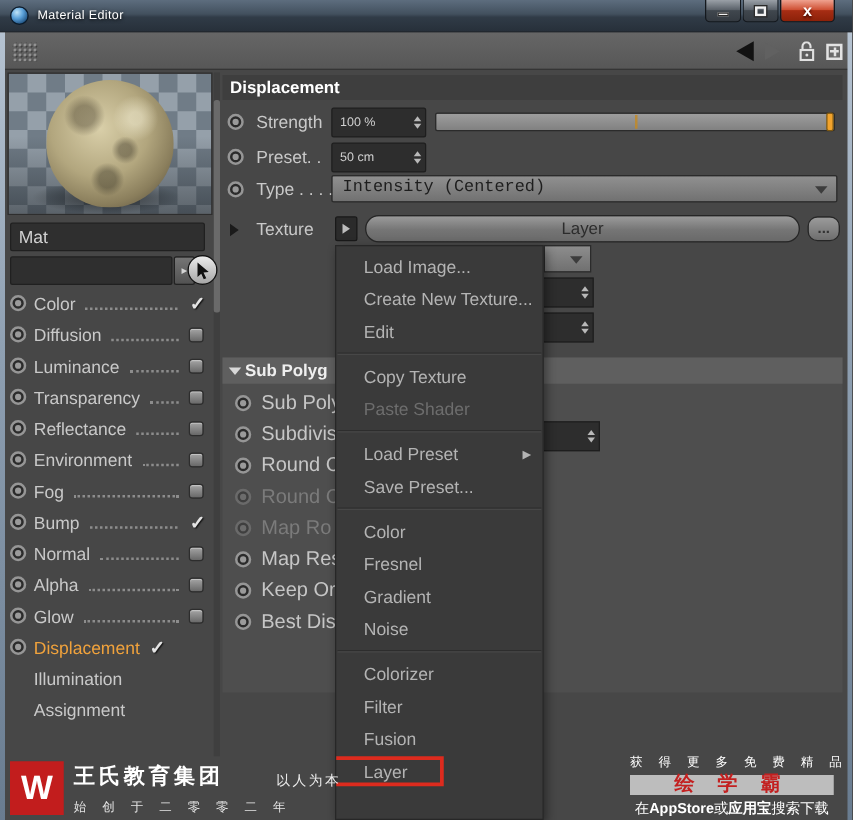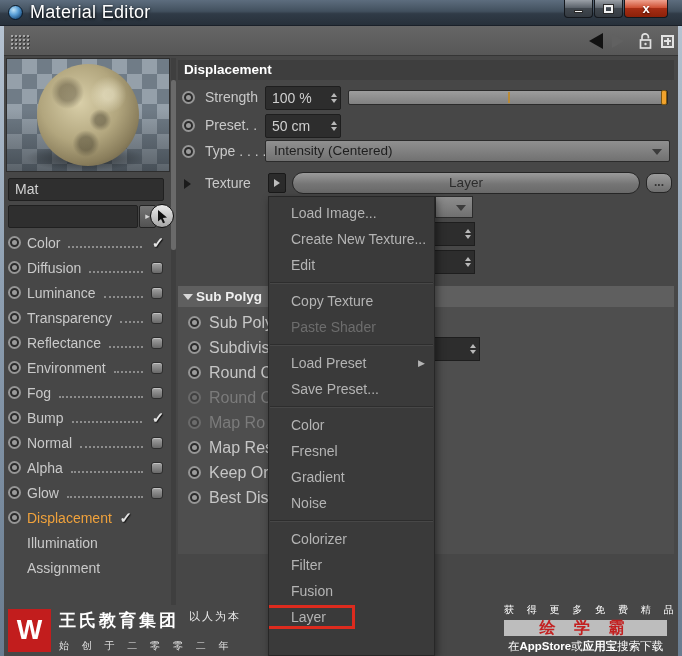--- a/index.html
+++ b/index.html
@@ -7,21 +7,21 @@
               font-family:"Liberation Sans", sans-serif; }
   .window { position:relative; width:682px; height:656px; background:#474747; overflow:hidden; }
 
   
   .titlebar { position:absolute; left:0; top:0; width:682px; height:26px;
     background:linear-gradient(#5d6d7e, #42505e 45%, #303b47 55%, #27303a);
     border-bottom:1px solid #1a2029; display:flex; align-items:center; }
   .app-icon { width:15px; height:15px; border-radius:50%; margin:0 7px 0 8px;
     background:radial-gradient(circle at 35% 30%, #bfe3f7, #5aa0d8 40%, #1d4e7d 80%, #0d2c4e);
     border:1px solid #0b1b2b; }
-  .win-title { color:#fff; font-size:18px; text-shadow:0 1px 3px #000; letter-spacing:.3px; }
+  .win-title { color:#fff; font-size:10px; text-shadow:0 1px 3px #000; letter-spacing:.3px; }
   .winbtns { position:absolute; right:14px; top:0; display:flex; gap:1px; }
   .win-btn { height:18px; border:1px solid #14181d; border-top:none; border-radius:0 0 4px 4px;
     background:linear-gradient(#9aa0a7, #5c636b 45%, #40474e 50%, #343a41);
     display:flex; align-items:center; justify-content:center; }
   .win-btn.min, .win-btn.max { width:29px; }
   .win-btn.close { width:44px; background:linear-gradient(#efa28f, #cf5135 45%, #a62d14 50%, #8c2109); }
   .glyph-min { width:9px; height:3px; background:#f2f2f2; border:1px solid #2a2a2a; margin-top:6px; }
   .glyph-max { width:9px; height:8px; border:2px solid #f2f2f2; outline:1px solid #2a2a2a; }
   .glyph-x { color:#fff; font-size:13px; font-weight:bold; text-shadow:0 1px 2px #3d0800; }
 
@@ -94,35 +94,35 @@
   .divider { position:absolute; left:171px; top:58px; width:5px; height:547px; background:#3f3f3f; }
   .divider-thumb { position:absolute; left:0; top:22px; width:5px; height:170px; background:#6a6a6a; border-radius:2px; }
 
   
   .section-header { position:absolute; left:178px; width:496px; height:20px; background:#3e3e3e;
     color:#fff; font-size:13.5px; font-weight:bold; line-height:20px; padding-left:6px; }
   .disp-row { position:absolute; left:178px; width:496px; height:24px; }
   .disp-row .radio { position:absolute; left:4px; top:5px; }
   .row-label { position:absolute; left:27px; top:3px; color:#c9c9c9; font-size:14px; white-space:nowrap; }
   .value-box { position:absolute; left:87px; width:76px; height:24px; background:#2d2d2d;
-    border:1px solid #1e1e1e; border-radius:2px; color:#cfcfcf; font-size:14px;
+    border:1px solid #1e1e1e; border-radius:2px; color:#cfcfcf; font-size:10px;
     display:flex; align-items:center; padding-left:6px; }
   .stepper { margin-left:auto; margin-right:3px; display:flex; flex-direction:column; gap:2px; }
   .tri-up { width:0; height:0; border-left:3.5px solid transparent; border-right:3.5px solid transparent;
     border-bottom:4px solid #b9b9b9; }
   .tri-down { width:0; height:0; border-left:3.5px solid transparent; border-right:3.5px solid transparent;
     border-top:4px solid #b9b9b9; }
   .slider { position:absolute; left:170px; top:4px; width:320px; height:15px;
     background:linear-gradient(#9d9d9d,#818181); border:1px solid #2b2b2b; border-radius:2px; }
   .slider-handle { position:absolute; right:0px; top:-1px; width:6px; height:15px;
     background:#f2a32c; border:1px solid #7c5711; border-radius:2px; }
   .slider-tick { position:absolute; left:50%; top:1px; width:2px; height:11px; background:#c18a28; opacity:.85; }
   .c4d-select { position:absolute; left:87px; width:405px; height:22px;
     background:linear-gradient(#909090,#717171); border:1px solid #2b2b2b; border-radius:2px;
-    color:#1e1e1e; font-size:13.5px; line-height:20px; padding-left:8px; }
+    color:#1e1e1e; font-size:13.5px; line-height:20px; padding-left:8px;font-family:Liberation Mono, monospace; }
   .sel-arrow { position:absolute; right:7px; top:8px; width:0; height:0;
     border-left:5px solid transparent; border-right:5px solid transparent; border-top:6px solid #3c3c3c; }
   .expander { position:absolute; left:6px; top:7px; width:0; height:0;
     border-top:5px solid transparent; border-bottom:5px solid transparent; border-left:7px solid #1b1b1b; }
   .tex-menu-btn { position:absolute; left:90px; top:1px; width:18px; height:20px; background:#2b2b2b;
     border:1px solid #191919; border-radius:2px; display:flex; align-items:center; justify-content:center; }
   .tex-menu-btn::after { content:""; width:0; height:0; border-top:4px solid transparent;
     border-bottom:4px solid transparent; border-left:6px solid #bdbdbd; }
   .layer-btn { position:absolute; left:114px; top:0px; width:348px; height:22px;
     background:linear-gradient(#9b9b9b,#757575 55%,#696969); border:1px solid #262626; border-radius:11px;
@@ -159,21 +159,21 @@
   .menu-sep { border-top:1px solid #2d2d2d; border-bottom:1px solid #474747; margin:4px 1px; }
   .mi-sub { position:absolute; right:9px; top:0; font-size:9px; color:#b4b4b4; }
   .annotated .red-rect { position:absolute; left:-9px; top:1px; width:95px; height:24px;
     border:3px solid #dd2b1e; z-index:11; }
 
   
   .wm-left { position:absolute; left:8px; top:609px; z-index:12; display:flex; }
   .wm-logo { width:43px; height:43px; background:#c21d1d; color:#fff; font-weight:bold; font-size:27px;
     display:flex; align-items:center; justify-content:center; }
   .wm-left-text { margin-left:8px; color:#fff; }
-  .wm-brand-line { display:flex; align-items:flex-start; }
+  .wm-brand-line { display:flex; align-items:flex-end;gap:32px; }
   .wm-brand { font-size:17px; font-weight:bold; letter-spacing:3px; }
   .wm-slogan { font-size:11px; margin-left:10px; letter-spacing:2px; color:#ededed; }
   .wm-line2 { font-size:10px; letter-spacing:5px; margin-top:7px; color:#e3e3e3; }
   .wm-right { position:absolute; right:15px; top:603px; width:163px; z-index:12; text-align:center; }
   .wm-r1 { color:#fff; font-size:10px; letter-spacing:5px; white-space:nowrap; }
   .wm-app-bar { margin-top:3px; height:16px; background:#bdbdbd; color:#c32020; font-weight:bold;
     font-size:16px; letter-spacing:7px; line-height:16px; }
   .wm-r3 { margin-top:3px; color:#fff; font-size:11.5px; white-space:nowrap; }
   .wm-r3 b { font-weight:bold; }
 </style>

